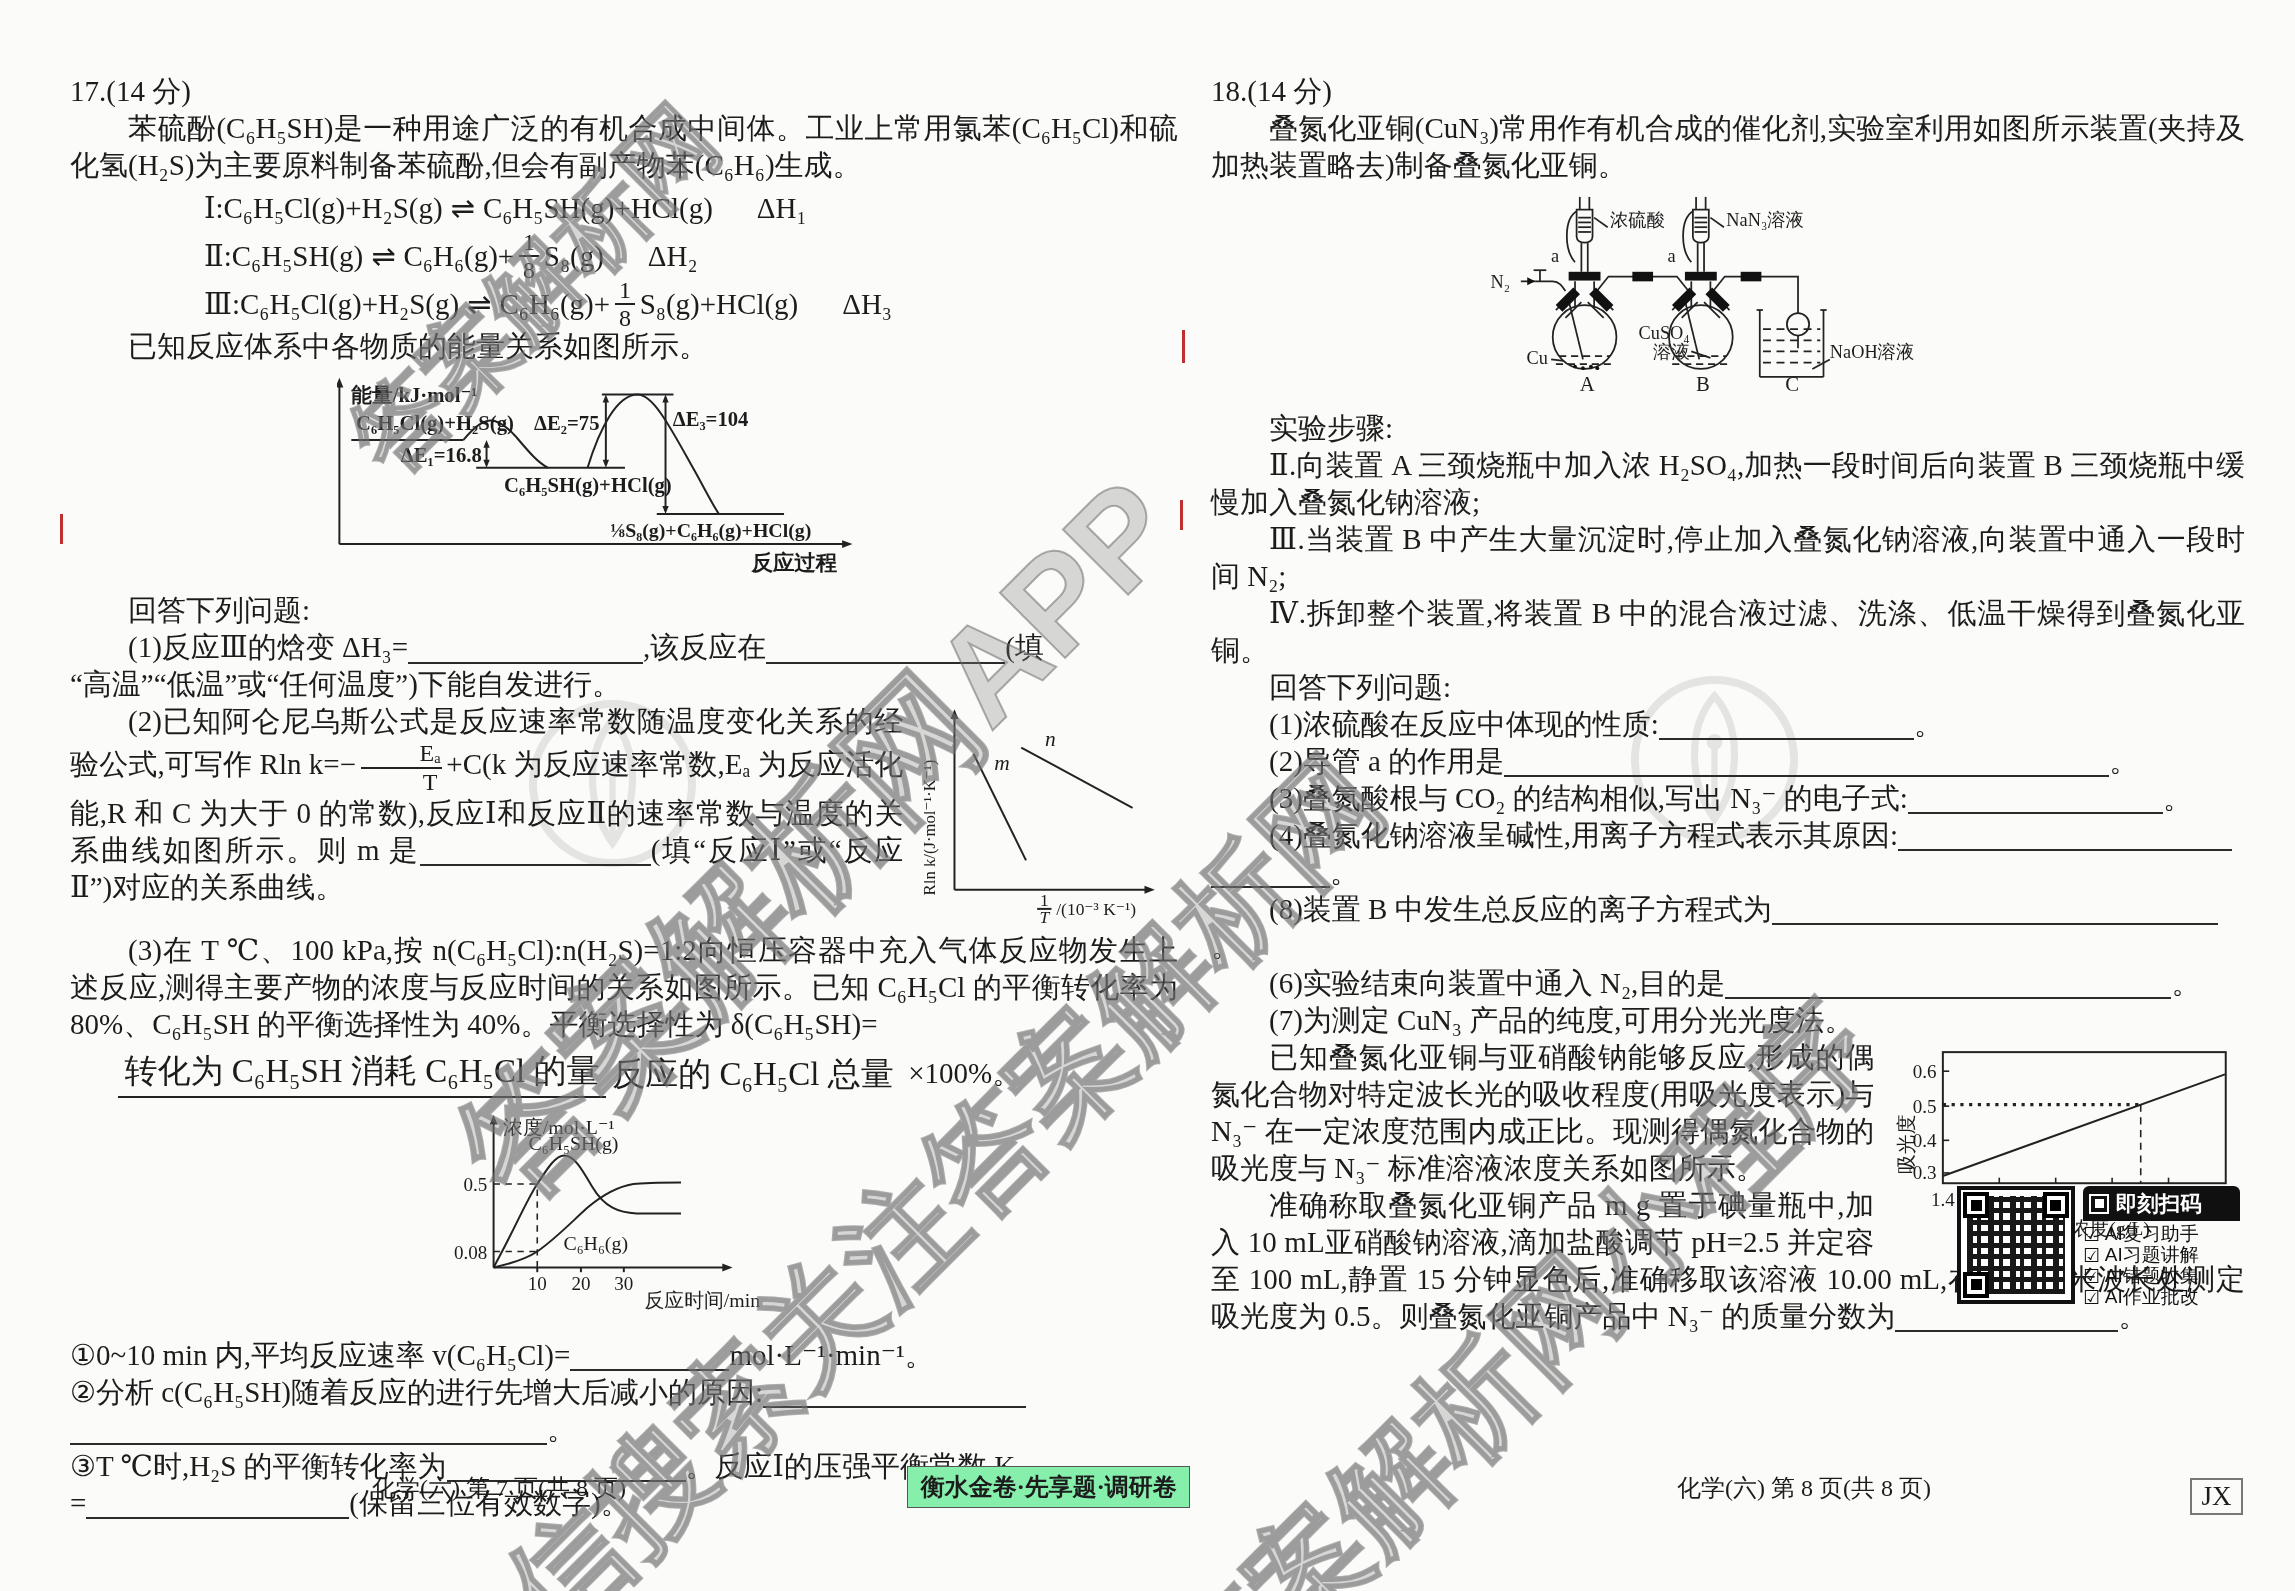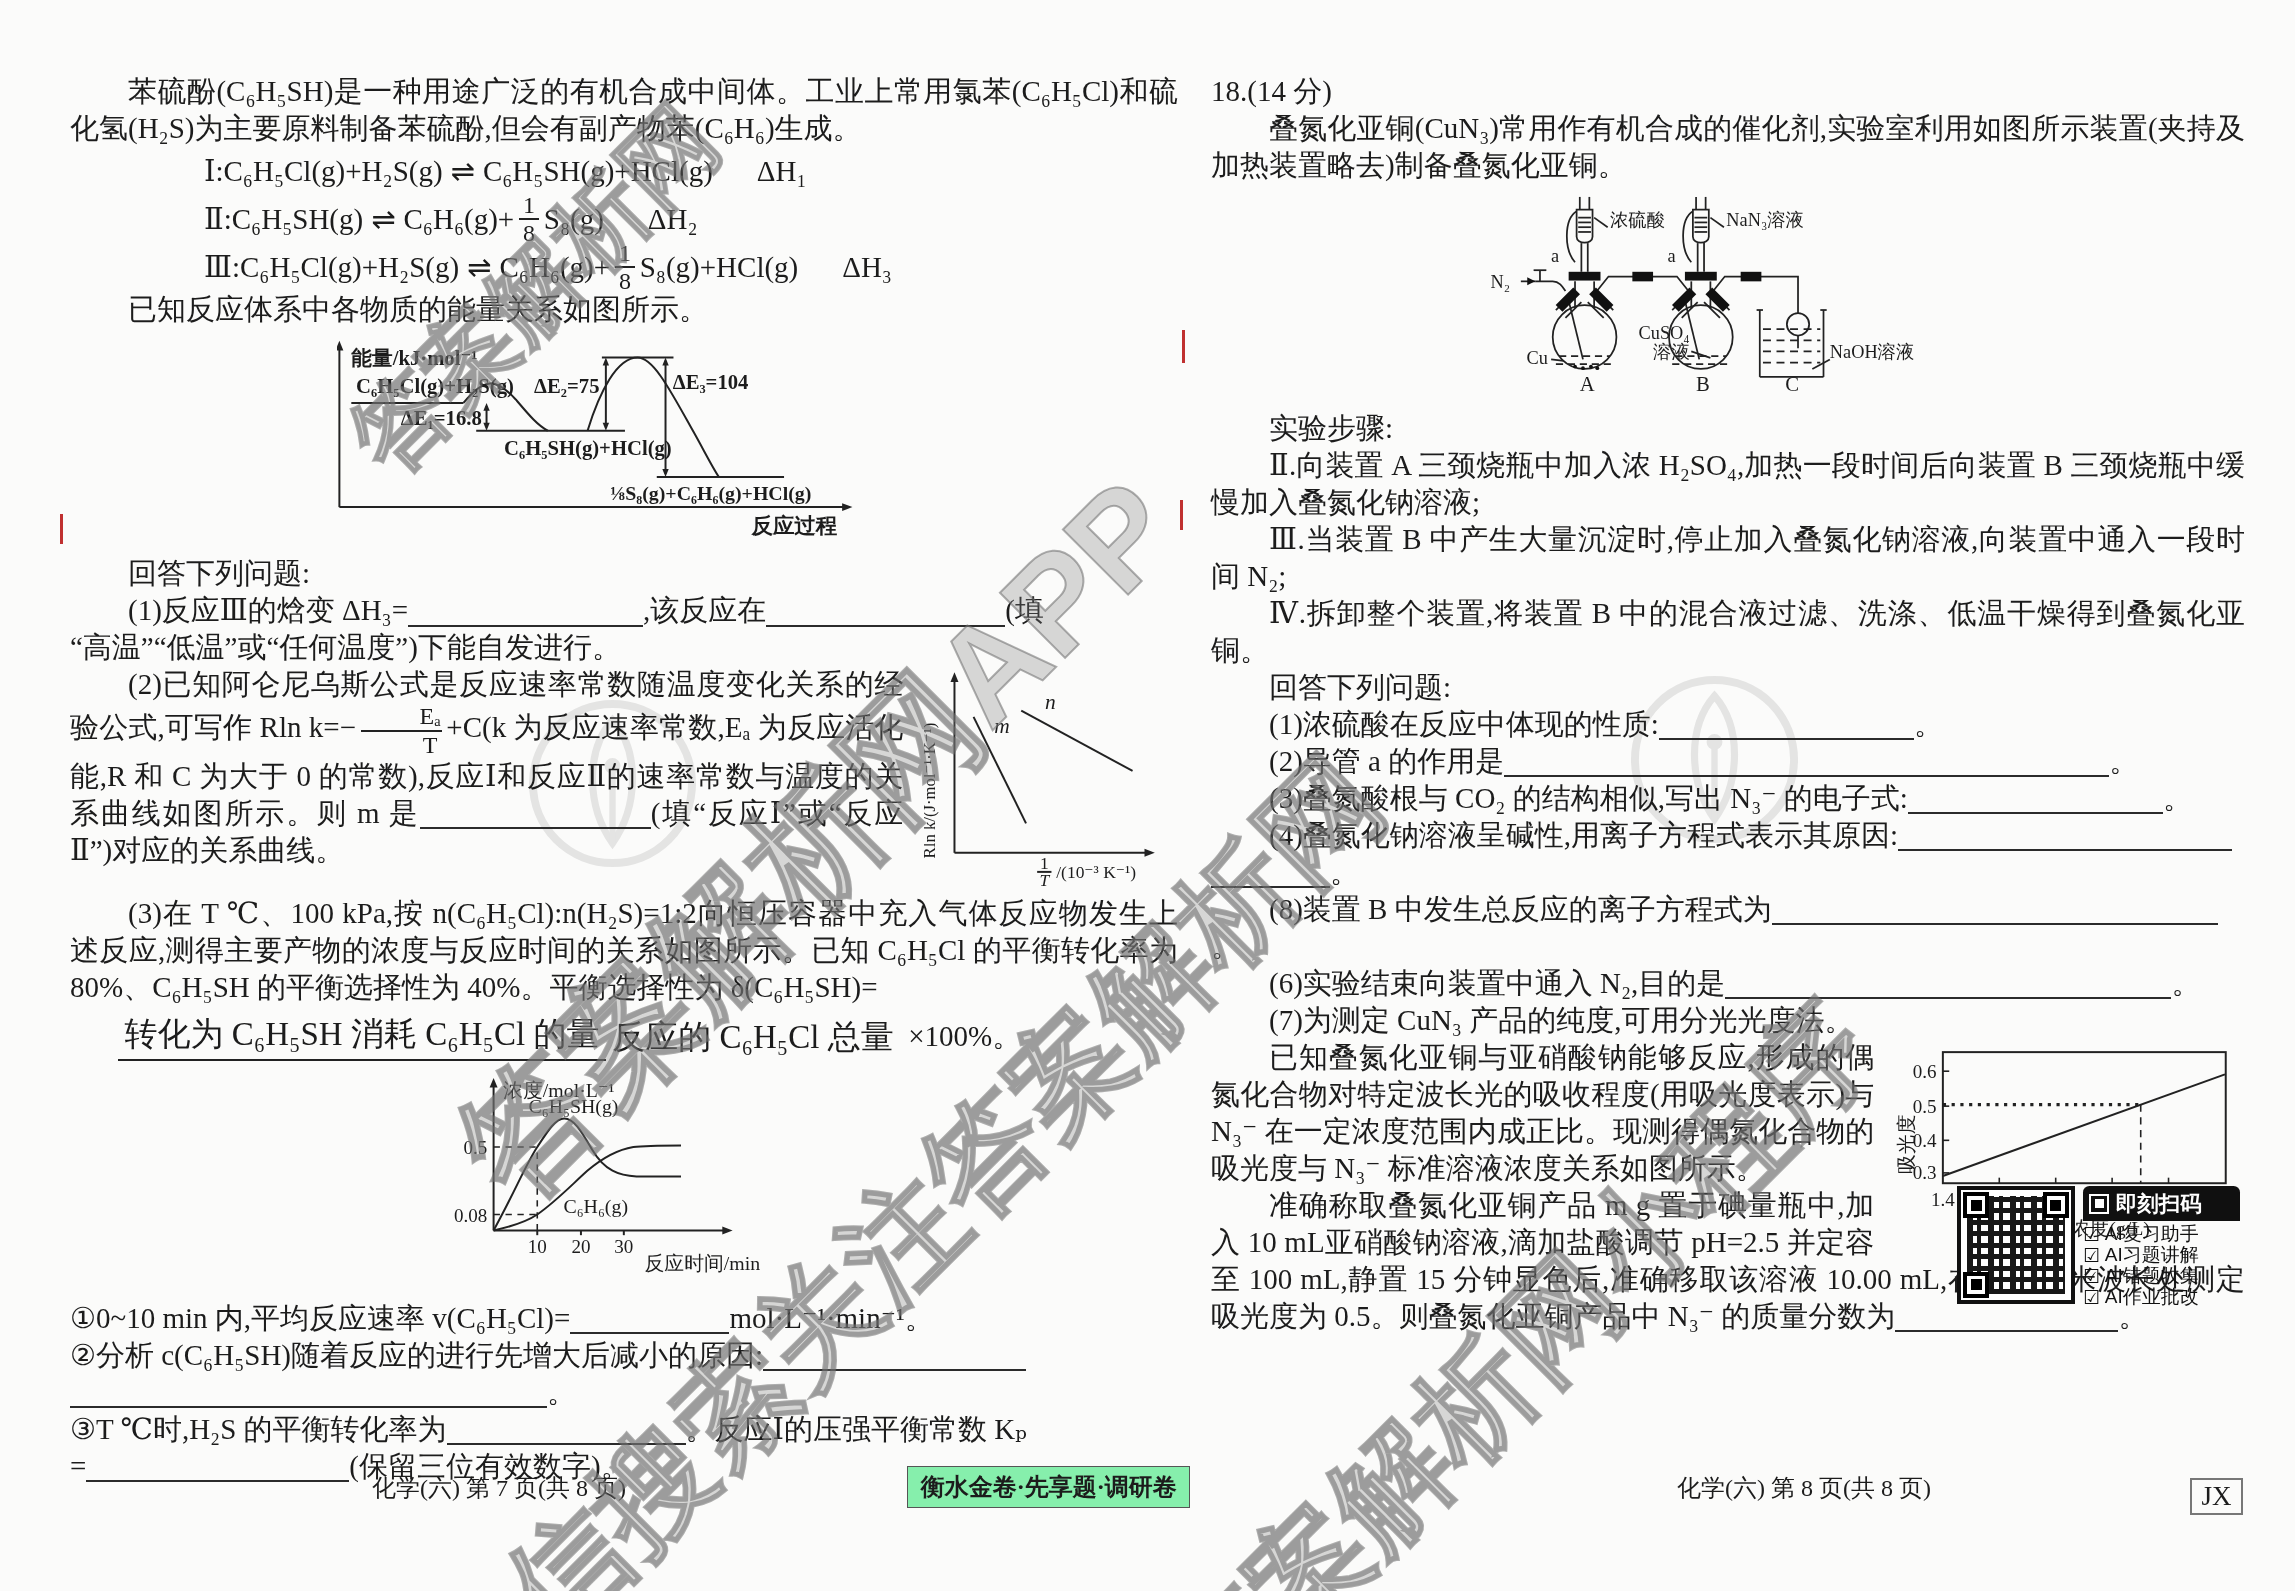--- a/index.html
+++ b/index.html
@@ -78,20 +78,21 @@
     <path d="M110 30 C145 70 142 140 110 185 C78 140 75 70 110 30 Z" fill="none" stroke="#8a8a8a" stroke-width="9"></path>
     <line x1="110" y1="95" x2="110" y2="185" stroke="#8a8a8a" stroke-width="8"></line>
     <circle cx="110" cy="88" r="10" fill="#8a8a8a"></circle>
   </svg>
 
   <div class="redmark" style="left:1182px;top:330px;height:33px;"></div>
   <div class="redmark" style="left:1180px;top:500px;height:30px;"></div>
   <div class="redmark" style="left:60px;top:514px;height:30px;"></div>
 
   <div class="col col-left">
+    <p class="qnum">17.(14 分)</p>
     <p class="indent just">苯硫酚(C₆H₅SH)是一种用途广泛的有机合成中间体。工业上常用氯苯(C₆H₅Cl)和硫化氢(H₂S)为主要原料制备苯硫酚,但会有副产物苯(C₆H₆)生成。</p>
 
     <div class="eq">
       <span>Ⅰ:C₆H₅Cl(g)+H₂S(g)</span>
         <span class="arr">⇌</span>
         <span>C₆H₅SH(g)+HCl(g)</span>
         <span class="dh">ΔH₁</span>
     </div>
     <div class="eq">
       <span>Ⅱ:C₆H₅SH(g)</span>

